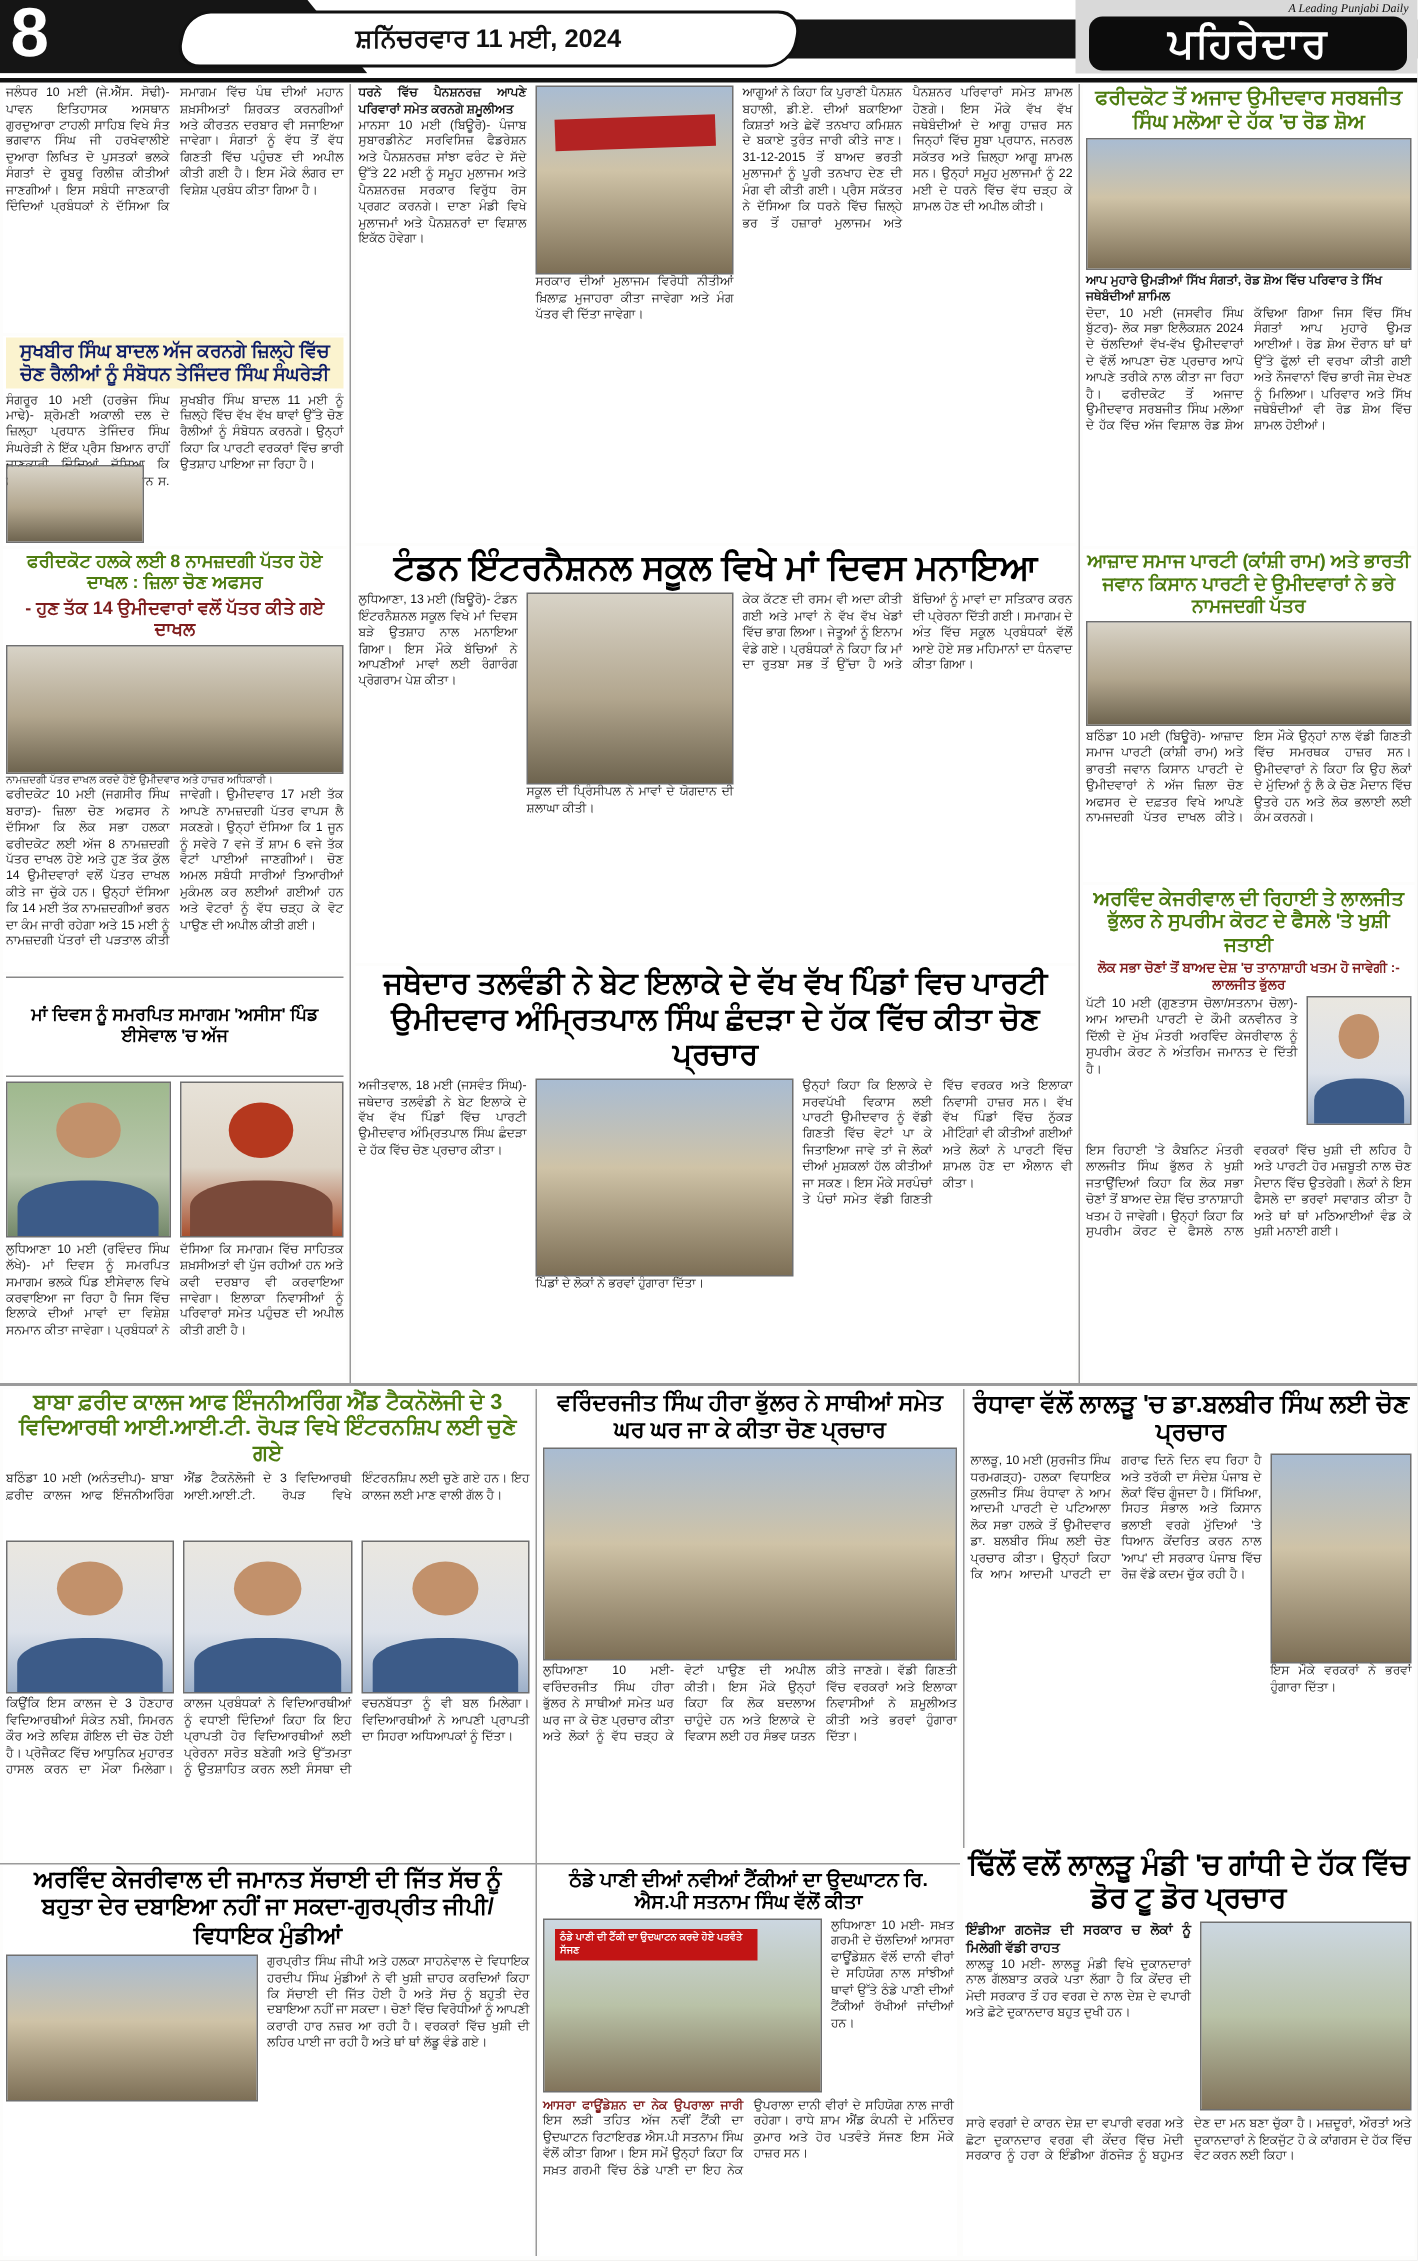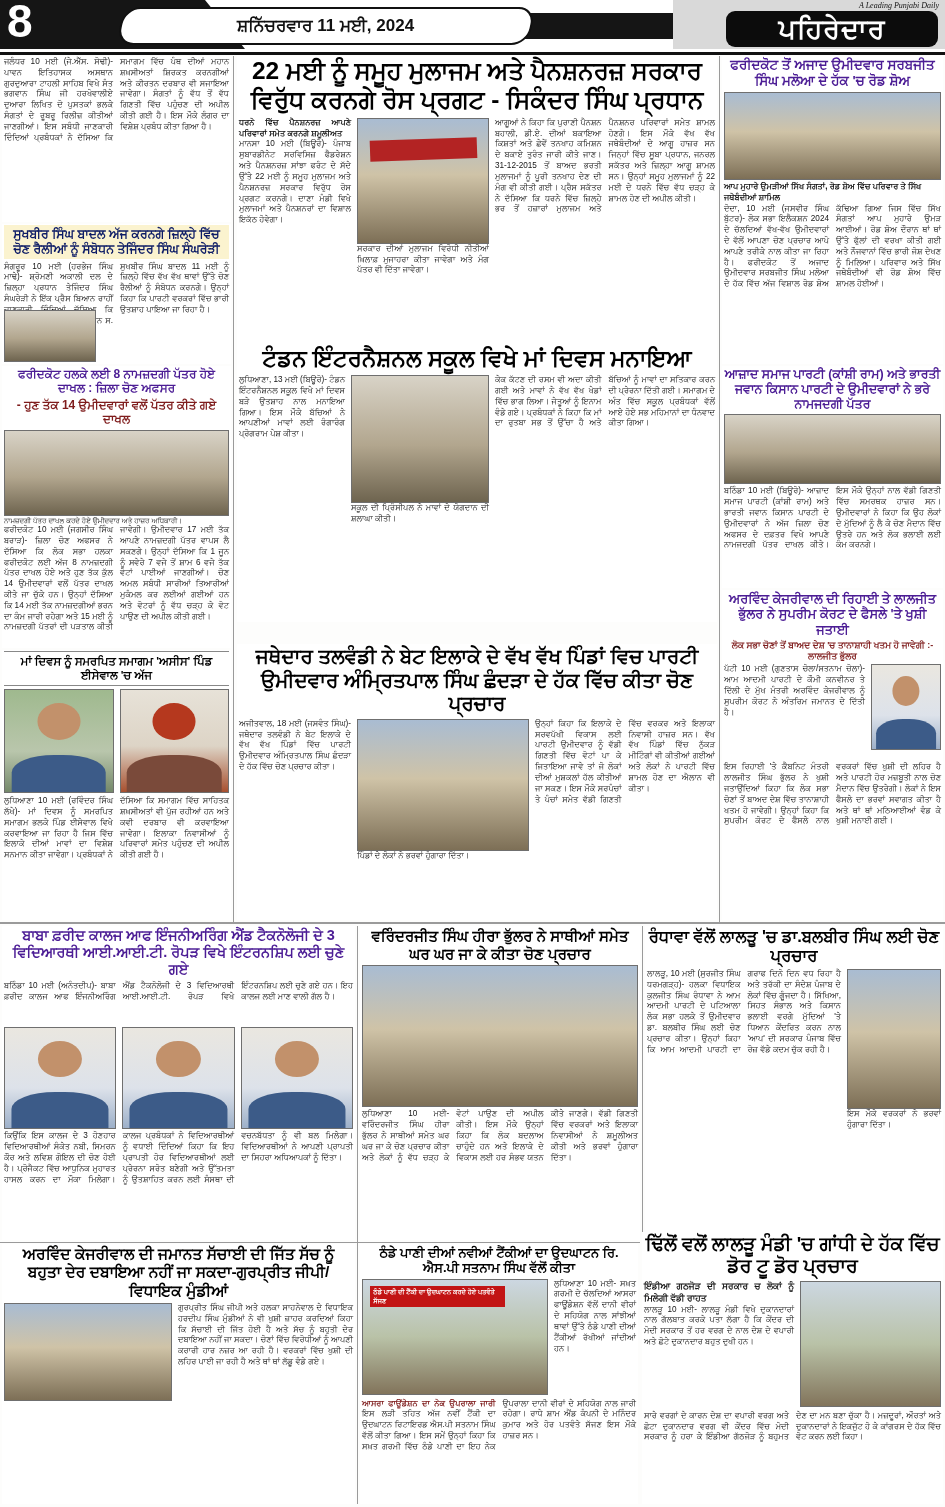--- a/index.html
+++ b/index.html
@@ -8,41 +8,41 @@
   
   #hdr{position:absolute;left:0;top:0;width:945px;height:52px;border-bottom:3px solid #111;background:#fff;}
   #hdr-bar{position:absolute;left:0;top:13px;width:945px;height:26px;background:#151515;}
   #hdr-wedge{position:absolute;left:0;top:0;width:245px;height:49px;background:#151515;
              clip-path:polygon(0 0,205px 0,245px 49px,0 49px);}
   #pgnum{position:absolute;left:7px;top:-6px;font-size:46px;font-weight:bold;color:#fff;z-index:3;}
   #date-pill{position:absolute;left:120px;top:7px;width:408px;height:34px;background:#fff;
              border:2.5px solid #111;border-radius:17px;z-index:2;display:flex;align-items:center;justify-content:center;
              transform:skewX(-12deg);}
   #date-pill span{transform:skewX(12deg);font-size:17px;font-weight:bold;color:#111;}
-  #mast-panel{position:absolute;right:0;top:0;width:228px;height:49px;background:#d9d9d9;z-index:2;padding-left:44px;}
+  #mast-panel{position:absolute;right:0;top:0;width:228px;height:49px;background:#d9d9d9;z-index:2;}
   #tagline{position:absolute;right:6px;top:1px;font-family:"Liberation Serif",serif;font-style:italic;
            font-size:8px;color:#111;}
   #mast-box{position:absolute;right:7px;top:11px;width:212px;height:36px;background:#0c0c0c;border-radius:9px;
             display:flex;align-items:center;justify-content:center;}
   #mast-box span{color:#fff;font-size:27px;font-weight:bold;letter-spacing:1px;}
   
   .vsep,.hsep{position:absolute;background:#9a9a9a;}
   
   .article{position:absolute;box-sizing:border-box;overflow:hidden;background:#fff;padding:1px 2px;}
   .hl{font-weight:bold;text-align:center;line-height:1.18;margin:0 0 3px 0;color:#000;}
-  .navy{color:#4c1d95;}
+  .navy{color:#4d7c0f;}
   .redtx{color:#7f1d1d;}
   .dl{font-weight:bold;}
   .bt{font-size:8.2px;line-height:1.32;text-align:justify;color:#151515;}
   .c2{columns:2;column-gap:7px;}
   .c3{columns:3;column-gap:7px;}
   .row{display:flex;gap:6px;}
   .hl-orange{background:linear-gradient(180deg,#f7bb55,#ee9d2f);padding:3px 2px;color:#0d1c66;}
   .hl-cream{background:#fbf3cf;padding:2px;color:#0d1c66;}
-  .hl-box{border-top:1.5px solid #888;border-bottom:1.5px solid #888;padding:3px 0;}
+  .hl-box{border-top:1.5px solid #888;border-bottom:1.5px solid #888;padding:19px 0;}
   
   .ph{position:relative;border:1px solid #6f6f6f;box-sizing:border-box;flex-shrink:0;}
   .ph-a{background:linear-gradient(180deg,#a9bcd2 0%,#cfc3a7 45%,#7d6f56 100%);}
   .ph-b{background:linear-gradient(180deg,#d8d3c7 0%,#b2a68e 55%,#6e644f 100%);}
   .ph-c{background:linear-gradient(180deg,#ccd7e1 0%,#b9c2a7 50%,#82745b 100%);}
   .banner{position:absolute;top:16%;left:9%;right:9%;height:17%;background:#b32323;transform:rotate(-2deg);}
   .portrait{position:relative;border:1px solid #6f6f6f;box-sizing:border-box;overflow:hidden;
             background:linear-gradient(180deg,#eae7e0 0%,#dde2ea 60%,#9db0c9 100%);}
   .portrait::before{content:"";position:absolute;top:13%;left:50%;transform:translateX(-50%);
             width:40%;height:36%;border-radius:50%;background:#c2916b;}
@@ -104,37 +104,36 @@
   <div class="article" style="left:2px;top:650px;width:229px;height:270px">
     <div class="hl hl-box" style="font-size:11.5px">ਮਾਂ ਦਿਵਸ ਨੂੰ ਸਮਰਪਿਤ ਸਮਾਗਮ 'ਅਸੀਸ' ਪਿੰਡ ਈਸੇਵਾਲ 'ਚ ਅੱਜ</div>
     <div class="row" style="height:104px;margin-bottom:3px">
       <div class="portrait p-green" style="flex:1;height:104px"></div>
       <div class="portrait p-red" style="flex:1;height:104px"></div>
     </div>
     <div class="bt c2" style="height:122px">ਲੁਧਿਆਣਾ 10 ਮਈ (ਰਵਿੰਦਰ ਸਿੰਘ ਲੱਖੇ)- ਮਾਂ ਦਿਵਸ ਨੂੰ ਸਮਰਪਿਤ ਸਮਾਗਮ ਭਲਕੇ ਪਿੰਡ ਈਸੇਵਾਲ ਵਿਖੇ ਕਰਵਾਇਆ ਜਾ ਰਿਹਾ ਹੈ ਜਿਸ ਵਿੱਚ ਇਲਾਕੇ ਦੀਆਂ ਮਾਵਾਂ ਦਾ ਵਿਸ਼ੇਸ਼ ਸਨਮਾਨ ਕੀਤਾ ਜਾਵੇਗਾ। ਪ੍ਰਬੰਧਕਾਂ ਨੇ ਦੱਸਿਆ ਕਿ ਸਮਾਗਮ ਵਿੱਚ ਸਾਹਿਤਕ ਸ਼ਖ਼ਸੀਅਤਾਂ ਵੀ ਪੁੱਜ ਰਹੀਆਂ ਹਨ ਅਤੇ ਕਵੀ ਦਰਬਾਰ ਵੀ ਕਰਵਾਇਆ ਜਾਵੇਗਾ। ਇਲਾਕਾ ਨਿਵਾਸੀਆਂ ਨੂੰ ਪਰਿਵਾਰਾਂ ਸਮੇਤ ਪਹੁੰਚਣ ਦੀ ਅਪੀਲ ਕੀਤੀ ਗਈ ਹੈ।</div>
   </div>
 
   <div class="article" style="left:237px;top:56px;width:480px;height:306px">
-    <div class="hl" style="font-size:24.5px">22 ਮਈ ਨੂੰ ਸਮੂਹ ਮੁਲਾਜਮ ਅਤੇ ਪੈਨਸ਼ਨਰਜ਼ ਸਰਕਾਰ ਵਿਰੁੱਧ ਕਰਨਗੇ ਰੋਸ ਪ੍ਰਗਟ  - ਸਿਕੰਦਰ ਸਿੰਘ ਪ੍ਰਧਾਨ</div>
     <div class="row" style="height:226px">
       <div style="width:112px">
         <div class="bt redtx dl">ਧਰਨੇ ਵਿੱਚ ਪੈਨਸ਼ਨਰਜ਼ ਆਪਣੇ ਪਰਿਵਾਰਾਂ ਸਮੇਤ ਕਰਨਗੇ ਸ਼ਮੂਲੀਅਤ</div>
         <div class="bt">ਮਾਨਸਾ 10 ਮਈ (ਬਿਊਰੋ)- ਪੰਜਾਬ ਸੁਬਾਰਡੀਨੇਟ ਸਰਵਿਸਿਜ਼ ਫੈਡਰੇਸ਼ਨ ਅਤੇ ਪੈਨਸ਼ਨਰਜ਼ ਸਾਂਝਾ ਫਰੰਟ ਦੇ ਸੱਦੇ ਉੱਤੇ 22 ਮਈ ਨੂੰ ਸਮੂਹ ਮੁਲਾਜਮ ਅਤੇ ਪੈਨਸ਼ਨਰਜ਼ ਸਰਕਾਰ ਵਿਰੁੱਧ ਰੋਸ ਪ੍ਰਗਟ ਕਰਨਗੇ। ਦਾਣਾ ਮੰਡੀ ਵਿਖੇ ਮੁਲਾਜਮਾਂ ਅਤੇ ਪੈਨਸ਼ਨਰਾਂ ਦਾ ਵਿਸ਼ਾਲ ਇਕੱਠ ਹੋਵੇਗਾ।</div>
       </div>
       <div style="width:132px">
         <div class="ph ph-a" style="width:100%;height:126px">
           <div class="banner"></div>
         </div>
         <div class="bt">ਸਰਕਾਰ ਦੀਆਂ ਮੁਲਾਜਮ ਵਿਰੋਧੀ ਨੀਤੀਆਂ ਖ਼ਿਲਾਫ਼ ਮੁਜਾਹਰਾ ਕੀਤਾ ਜਾਵੇਗਾ ਅਤੇ ਮੰਗ ਪੱਤਰ ਵੀ ਦਿੱਤਾ ਜਾਵੇਗਾ।</div>
       </div>
       <div class="bt c2" style="flex:1">ਆਗੂਆਂ ਨੇ ਕਿਹਾ ਕਿ ਪੁਰਾਣੀ ਪੈਨਸ਼ਨ ਬਹਾਲੀ, ਡੀ.ਏ. ਦੀਆਂ ਬਕਾਇਆ ਕਿਸ਼ਤਾਂ ਅਤੇ ਛੇਵੇਂ ਤਨਖਾਹ ਕਮਿਸ਼ਨ ਦੇ ਬਕਾਏ ਤੁਰੰਤ ਜਾਰੀ ਕੀਤੇ ਜਾਣ। 31-12-2015 ਤੋਂ ਬਾਅਦ ਭਰਤੀ ਮੁਲਾਜਮਾਂ ਨੂੰ ਪੂਰੀ ਤਨਖਾਹ ਦੇਣ ਦੀ ਮੰਗ ਵੀ ਕੀਤੀ ਗਈ। ਪ੍ਰੈਸ ਸਕੱਤਰ ਨੇ ਦੱਸਿਆ ਕਿ ਧਰਨੇ ਵਿੱਚ ਜ਼ਿਲ੍ਹੇ ਭਰ ਤੋਂ ਹਜ਼ਾਰਾਂ ਮੁਲਾਜਮ ਅਤੇ ਪੈਨਸ਼ਨਰ ਪਰਿਵਾਰਾਂ ਸਮੇਤ ਸ਼ਾਮਲ ਹੋਣਗੇ। ਇਸ ਮੌਕੇ ਵੱਖ ਵੱਖ ਜਥੇਬੰਦੀਆਂ ਦੇ ਆਗੂ ਹਾਜ਼ਰ ਸਨ ਜਿਨ੍ਹਾਂ ਵਿੱਚ ਸੂਬਾ ਪ੍ਰਧਾਨ, ਜਨਰਲ ਸਕੱਤਰ ਅਤੇ ਜ਼ਿਲ੍ਹਾ ਆਗੂ ਸ਼ਾਮਲ ਸਨ। ਉਨ੍ਹਾਂ ਸਮੂਹ ਮੁਲਾਜਮਾਂ ਨੂੰ 22 ਮਈ ਦੇ ਧਰਨੇ ਵਿੱਚ ਵੱਧ ਚੜ੍ਹ ਕੇ ਸ਼ਾਮਲ ਹੋਣ ਦੀ ਅਪੀਲ ਕੀਤੀ।</div>
     </div>
   </div>
 
-  <div class="article" style="left:237px;top:344px;width:480px;height:278px">
+  <div class="article" style="left:237px;top:364px;width:480px;height:278px">
     <div class="hl" style="font-size:23px">ਟੰਡਨ ਇੰਟਰਨੈਸ਼ਨਲ ਸਕੂਲ ਵਿਖੇ ਮਾਂ ਦਿਵਸ ਮਨਾਇਆ</div>
     <div class="row" style="height:226px">
       <div class="bt" style="width:106px">ਲੁਧਿਆਣਾ, 13 ਮਈ (ਬਿਊਰੋ)- ਟੰਡਨ ਇੰਟਰਨੈਸ਼ਨਲ ਸਕੂਲ ਵਿਖੇ ਮਾਂ ਦਿਵਸ ਬੜੇ ਉਤਸ਼ਾਹ ਨਾਲ ਮਨਾਇਆ ਗਿਆ। ਇਸ ਮੌਕੇ ਬੱਚਿਆਂ ਨੇ ਆਪਣੀਆਂ ਮਾਵਾਂ ਲਈ ਰੰਗਾਰੰਗ ਪ੍ਰੋਗਰਾਮ ਪੇਸ਼ ਕੀਤਾ।</div>
       <div style="width:138px">
         <div class="ph ph-b" style="width:100%;height:128px"></div>
         <div class="bt">ਸਕੂਲ ਦੀ ਪ੍ਰਿੰਸੀਪਲ ਨੇ ਮਾਵਾਂ ਦੇ ਯੋਗਦਾਨ ਦੀ ਸ਼ਲਾਘਾ ਕੀਤੀ।</div>
       </div>
       <div class="bt c2" style="flex:1">ਕੇਕ ਕੱਟਣ ਦੀ ਰਸਮ ਵੀ ਅਦਾ ਕੀਤੀ ਗਈ ਅਤੇ ਮਾਵਾਂ ਨੇ ਵੱਖ ਵੱਖ ਖੇਡਾਂ ਵਿੱਚ ਭਾਗ ਲਿਆ। ਜੇਤੂਆਂ ਨੂੰ ਇਨਾਮ ਵੰਡੇ ਗਏ। ਪ੍ਰਬੰਧਕਾਂ ਨੇ ਕਿਹਾ ਕਿ ਮਾਂ ਦਾ ਰੁਤਬਾ ਸਭ ਤੋਂ ਉੱਚਾ ਹੈ ਅਤੇ ਬੱਚਿਆਂ ਨੂੰ ਮਾਵਾਂ ਦਾ ਸਤਿਕਾਰ ਕਰਨ ਦੀ ਪ੍ਰੇਰਨਾ ਦਿੱਤੀ ਗਈ। ਸਮਾਗਮ ਦੇ ਅੰਤ ਵਿੱਚ ਸਕੂਲ ਪ੍ਰਬੰਧਕਾਂ ਵੱਲੋਂ ਆਏ ਹੋਏ ਸਭ ਮਹਿਮਾਨਾਂ ਦਾ ਧੰਨਵਾਦ ਕੀਤਾ ਗਿਆ।</div>
     </div>
   </div>

